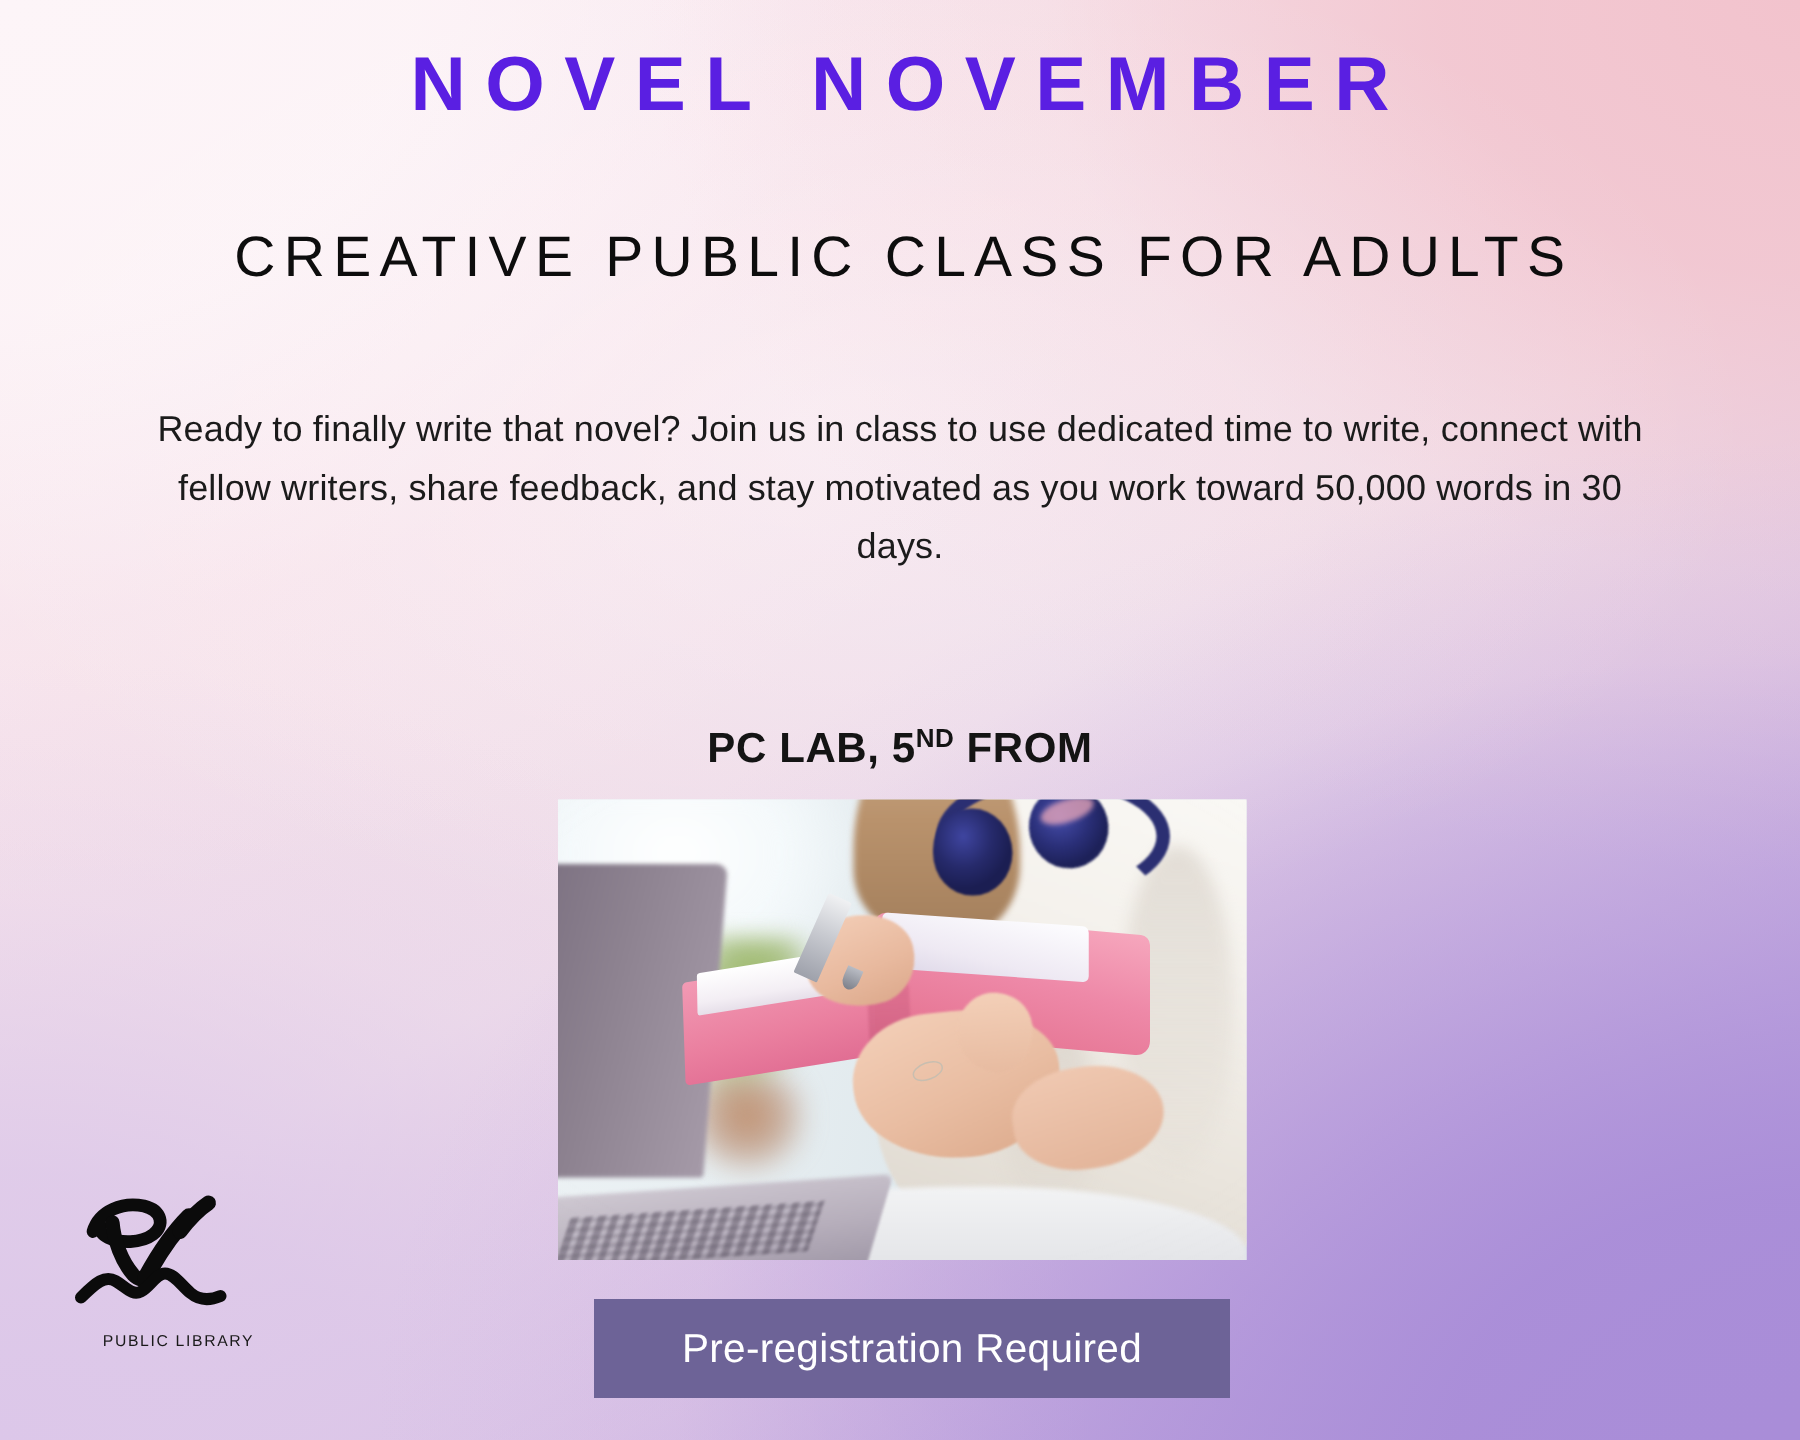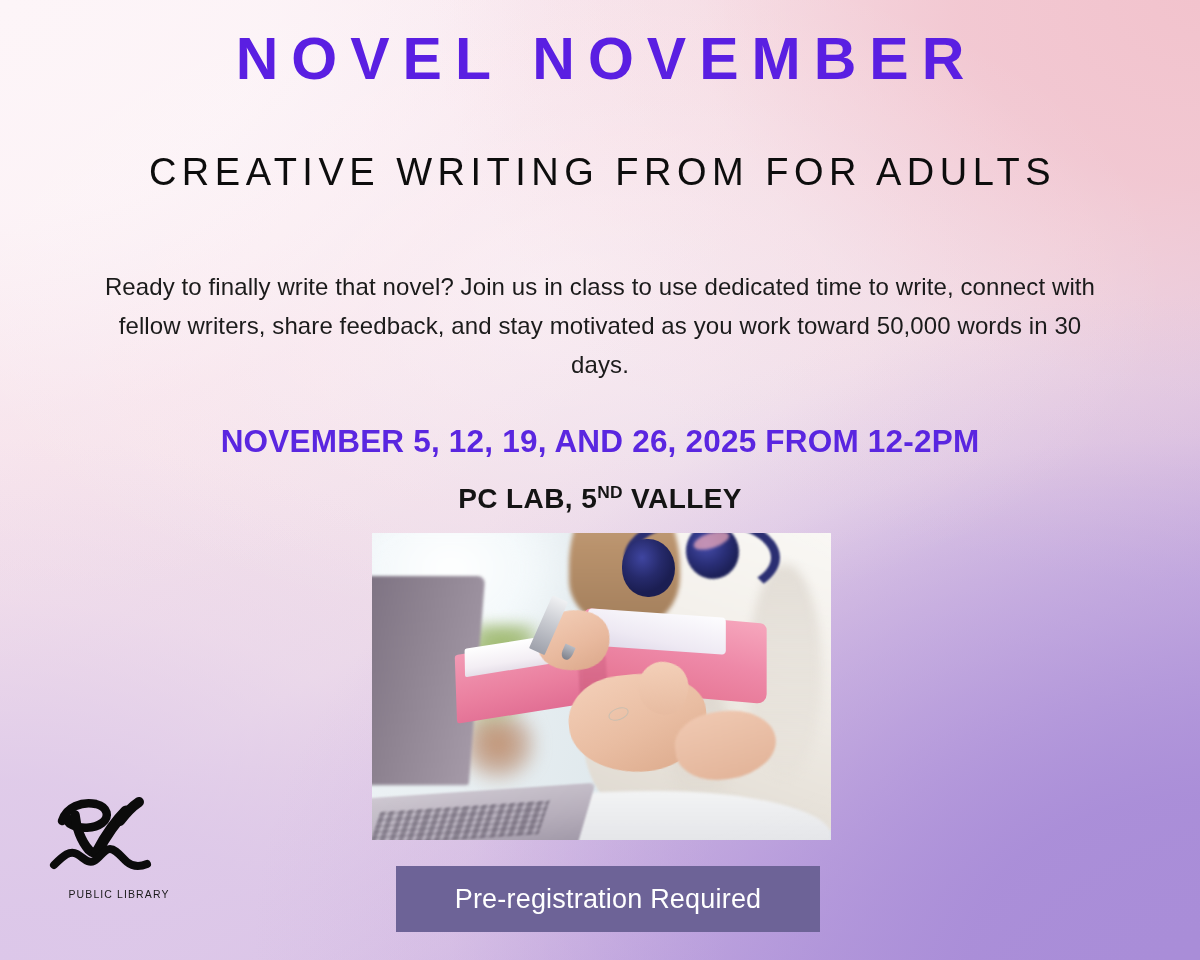--- a/index.html
+++ b/index.html
@@ -43,21 +43,21 @@
     inset: 0;
   }
 
   
   .title {
     position: absolute;
     top: 28px;
     left: 0;
     width: 1200px;
     text-align: center;
-    font-size: 59px;
+    font-size: 51px;
     font-weight: 700;
     letter-spacing: 13px;
     color: #5a1fe2;
     line-height: 1.08;
     text-indent: 13px;
     white-space: nowrap;
   }
 
   
   .subtitle {
@@ -440,28 +440,27 @@
 <body>
 
 <div class="flyer">
   <div class="bg-base"></div>
   <div class="bg-sheen"></div>
 
   <div class="content">
 
     <div class="title">NOVEL NOVEMBER</div>
 
-    <div class="subtitle">CREATIVE WRITING FROM FOR ADULTS</div>
+    <div class="subtitle">CREATIVE PUBLIC CLASS FOR ADULTS</div>
 
     <div class="body-text">Ready to finally write that novel? Join us in class to use dedicated time to write, connect with fellow writers, share feedback, and stay motivated as you work toward 50,000 words in 30 days.</div>
 
-    <div class="date-line">NOVEMBER 5, 12, 19, AND 26, 2025 FROM 12-2PM</div>
 
     <div class="location-line">
-      <span>PC LAB, 5</span><sup>ND</sup><span> VALLEY</span>
+      <span>PC LAB, 5</span><sup>ND</sup><span> FROM</span>
     </div>
 
     <div class="photo">
       <div class="photo-scene">
         <div class="ph-room"></div>
         <div class="ph-window"></div>
         <div class="ph-plant"></div>
         <div class="ph-pot"></div>
         <div class="ph-person"></div>
         <div class="ph-sweater-fold-a"></div>

